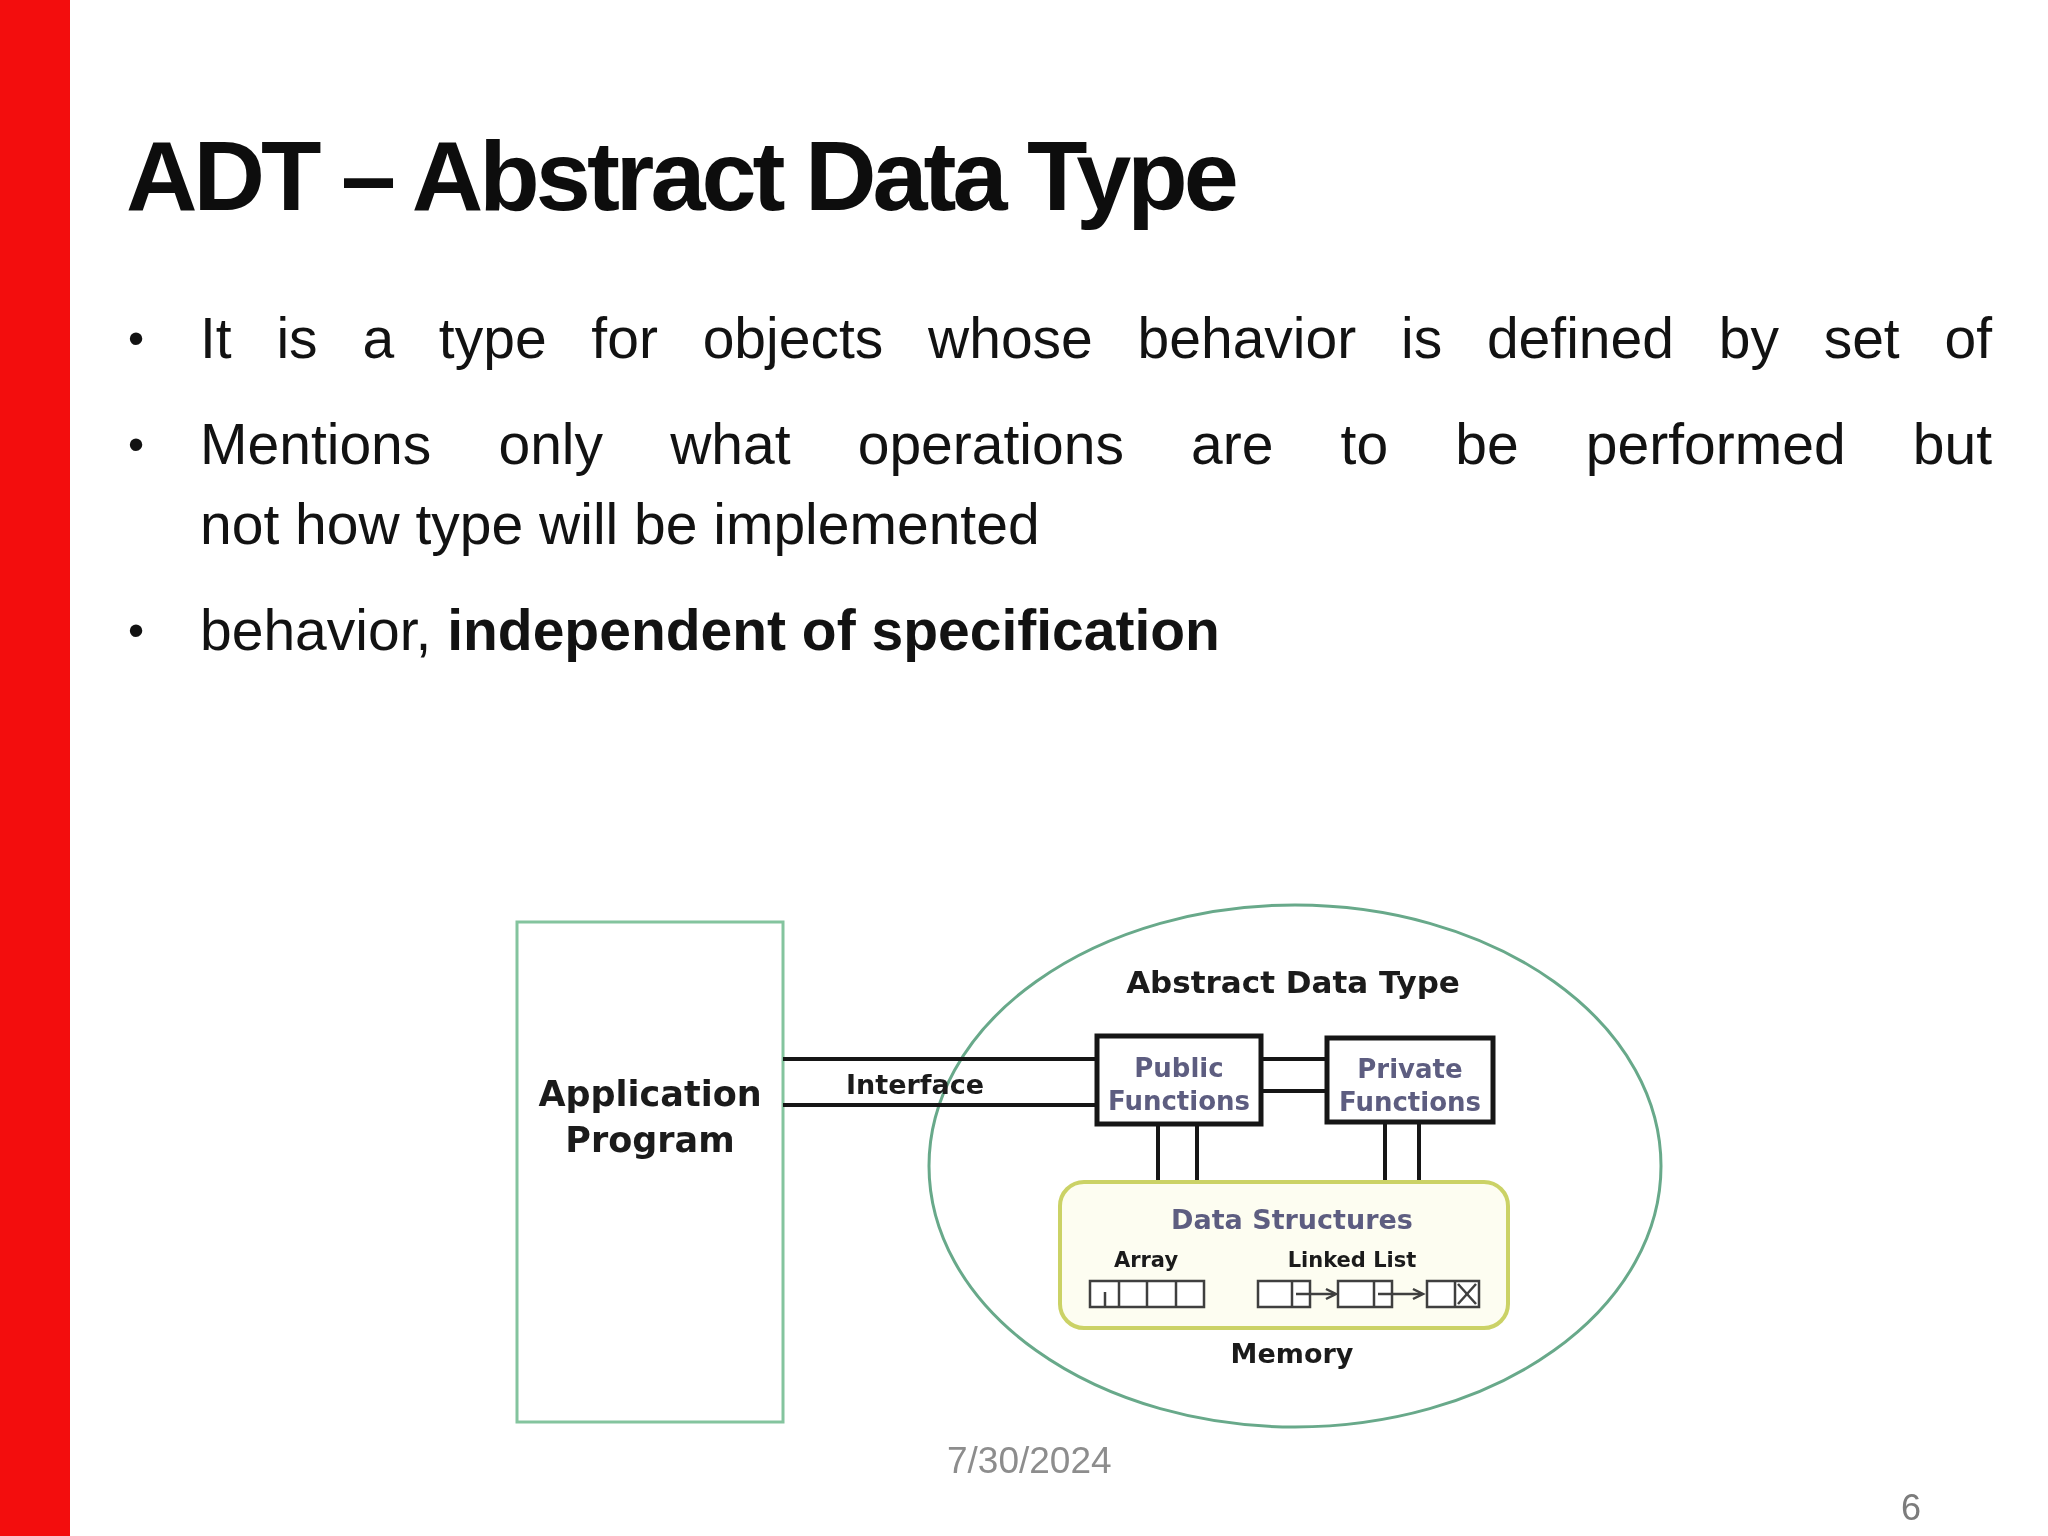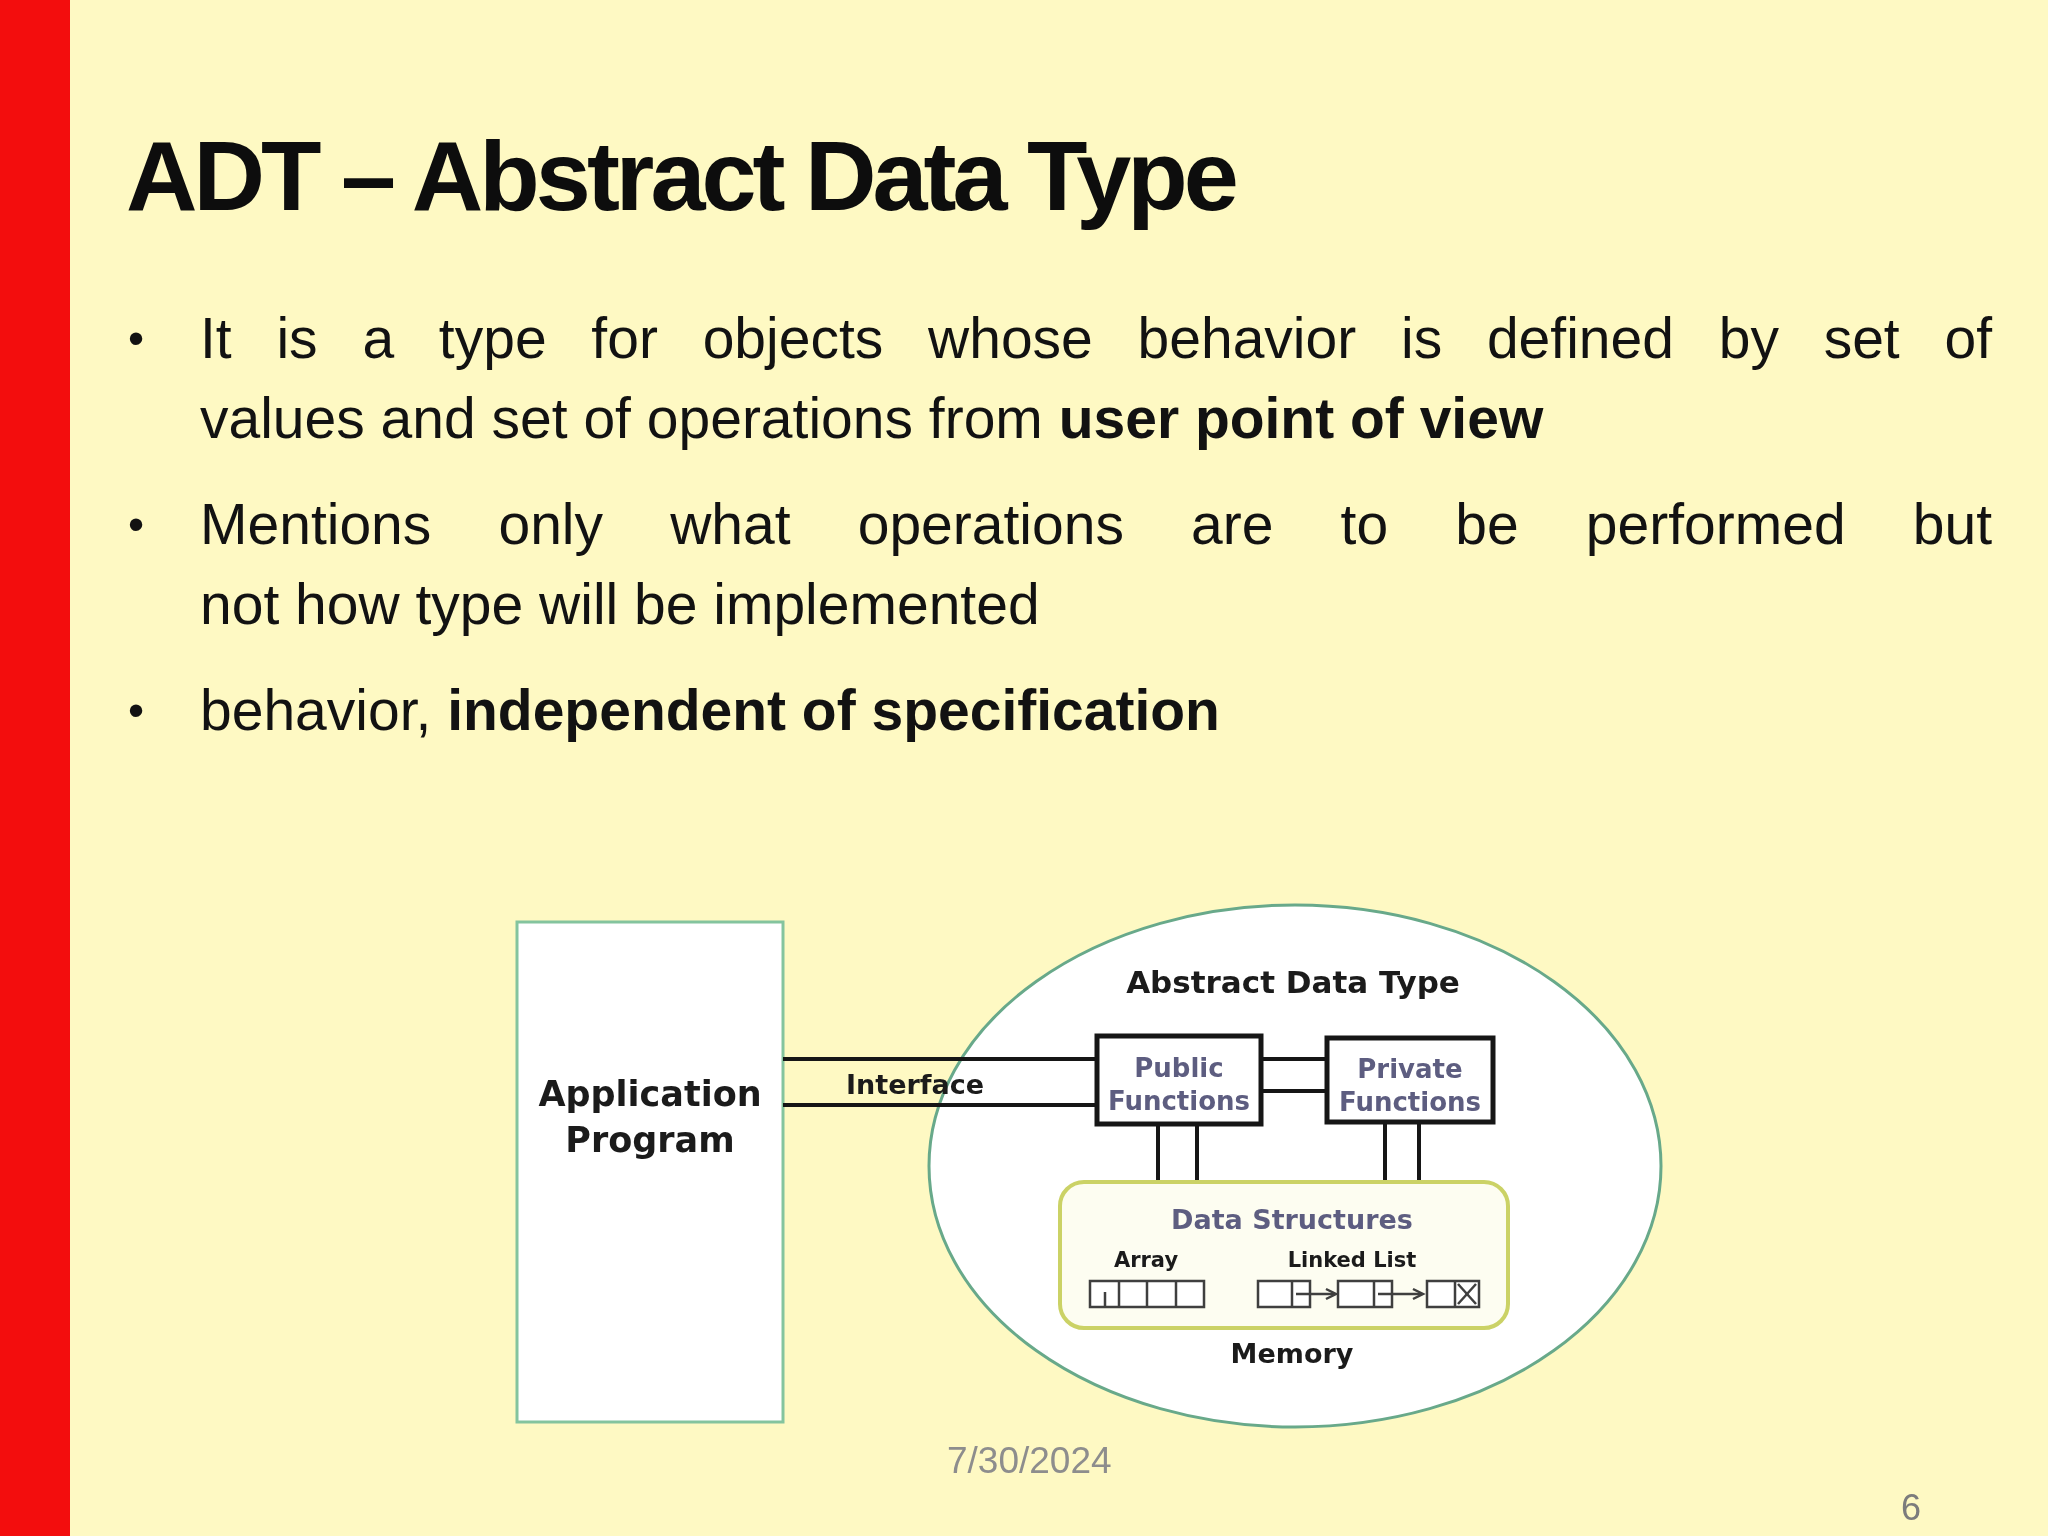--- a/index.html
+++ b/index.html
@@ -1,16 +1,16 @@
 <!DOCTYPE html>
 <html><head>
 <meta charset="utf-8">
 <style>
   html,body{margin:0;padding:0;background:#e9e9e9;}
-  .slide{position:relative;width:2048px;height:1536px;background:#fef9c3;overflow:hidden;
+  .slide{position:relative;width:2048px;height:1536px;background:#ffffff;overflow:hidden;
          font-family:"Liberation Sans",sans-serif;}
   .stripe{position:absolute;left:0;top:0;width:70px;height:1536px;}
   .title{position:absolute;left:126px;top:124px;margin:0;font-size:99px;line-height:1.05;
          font-weight:700;letter-spacing:-4px;color:#0d0d0d;white-space:nowrap;}
   .bullets{position:absolute;left:126px;top:298px;width:1866px;margin:0;padding:0;list-style:none;}
   .bullets li{position:relative;padding-left:74px;margin:0 0 26px 0;font-size:57px;line-height:80px;color:#121212;}
   .dot{position:absolute;left:2px;top:10px;font-size:46px;line-height:60px;color:#121212;}
   .line{display:block;}
   .l1{text-align:justify;text-align-last:justify;}
   .l2{text-align:left;}
@@ -32,23 +32,20 @@
 
   <div class="stripe" style="background: rgb(243, 13, 13);"></div>
 
   <h1 class="title">ADT – Abstract Data Type</h1>
 
   <ul class="bullets">
     <li>
       <span class="dot">•</span>
       <span class="line l1">
         <span>It is a type for objects whose behavior is defined by set of</span>
-      </span>
-      <span class="line l2">
-        <span>values and set of operations from </span><span class="bold">user point of view</span>
       </span>
     </li>
     <li>
       <span class="dot">•</span>
       <span class="line l1">
         <span>Mentions only what operations are to be performed but</span>
       </span>
       <span class="line l2">
         <span>not how type will be implemented</span>
       </span>

